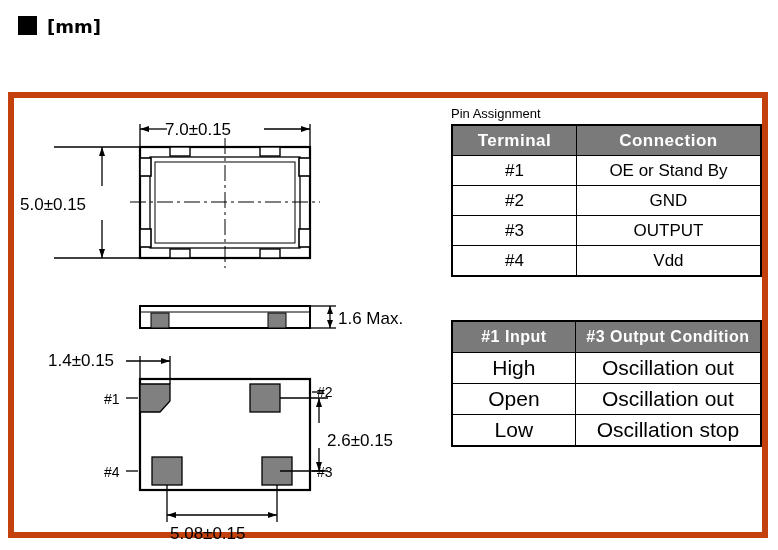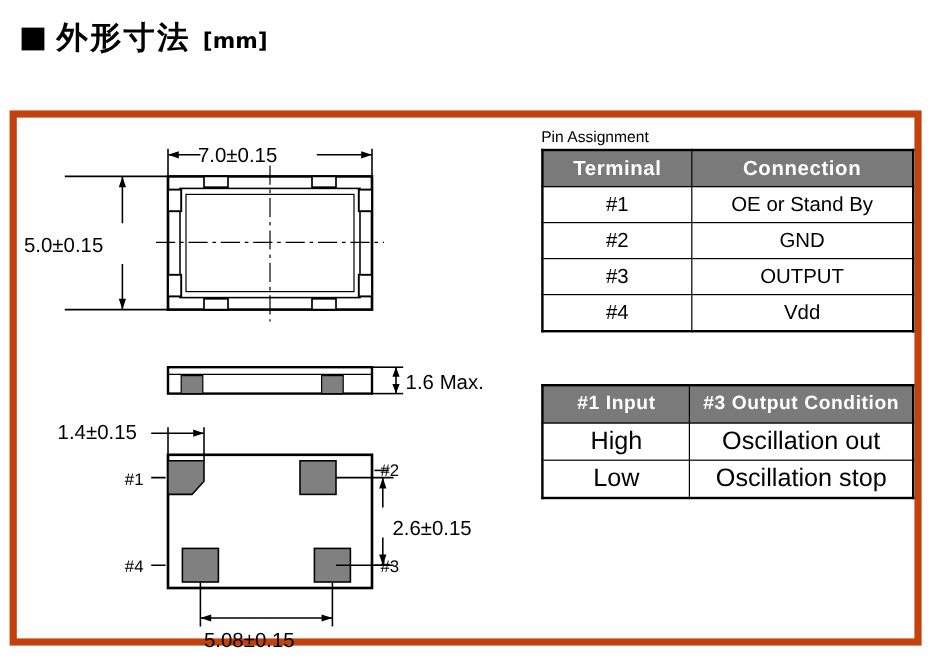--- a/index.html
+++ b/index.html
@@ -99,21 +99,20 @@
   #func-table .col-in { width: 126px; margin-left: 14px; }
   #func-table .col-out { width: 190px; }
   #func-table thead th.h-in { font-size: 16px; }
   #func-table thead th.h-out { font-size: 16px; }
 </style>
 </head>
 <body>
 
 <div id="title-row">
   <div id="title-square"></div>
-  <div id="title-text">外形寸法</div>
   <div id="title-unit">[mm]</div>
 </div>
 
 <div id="panel">
 
   <svg id="drawing" width="440" height="442" viewBox="0 0 440 442">
     <g stroke="#000" fill="none" stroke-width="1.3" shape-rendering="geometricPrecision">
 
       <line x1="126" y1="26" x2="126" y2="150"></line>
       <line x1="296" y1="26" x2="296" y2="150"></line>
@@ -245,20 +244,24 @@
           <th class="col-in h-in">#1 Input</th>
           <th class="col-out h-out">#3 Output Condition</th>
         </tr>
       </thead>
       <tbody>
         <tr>
           <td>High</td>
           <td>Oscillation out</td>
         </tr>
         <tr>
+          <td>Open</td>
+          <td>Oscillation out</td>
+        </tr>
+        <tr>
           <td>Low</td>
           <td>Oscillation stop</td>
         </tr>
       </tbody>
     </table>
   </div>
 
 </div>
 
 </body></html>

